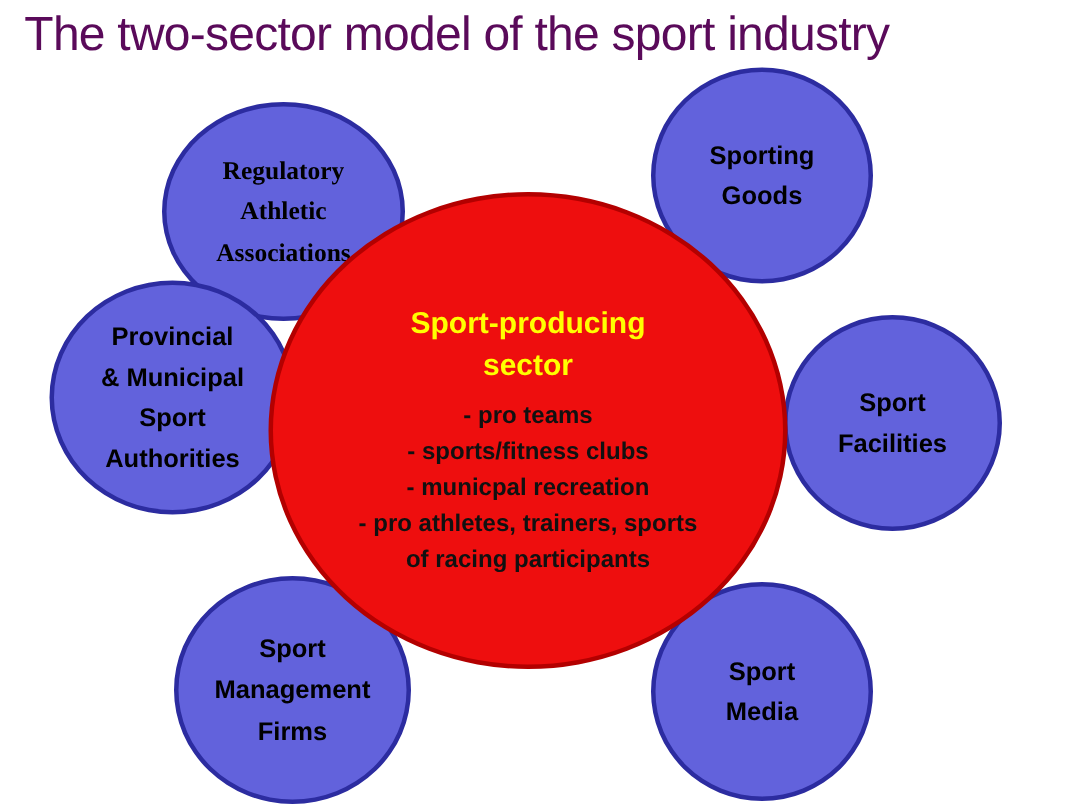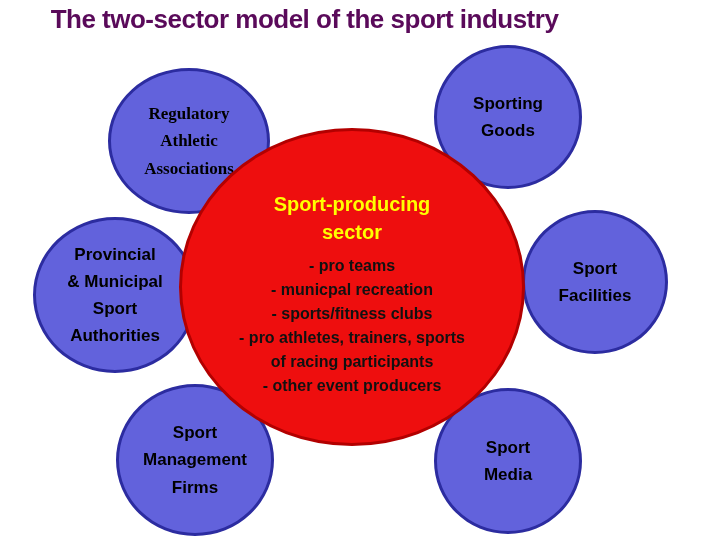--- a/index.html
+++ b/index.html
@@ -18,22 +18,22 @@
     position: absolute;
     inset: 0;
     background: var(--background, #ffffff);
   }
   .slide-title {
     position: absolute;
     top: 4px;
     left: 0;
     width: 609px;
     text-align: center;
-    font-size: 26px;
-    font-weight: bold;
+    font-size: 32px;
+    font-weight: normal;
     letter-spacing: -0.5px;
     color: var(--title-text, #5a0a5a);
   }
   .circle {
     position: absolute;
     border-radius: 50%;
     box-sizing: border-box;
     display: flex;
     align-items: center;
     justify-content: center;
@@ -72,21 +72,21 @@
     font-size: 16px;
     font-weight: 600;
     line-height: 1.5;
   }
   .center-item {
     white-space: pre-line;
   }
   
   .pos-regulatory   { left: 108px; top: 68px;  width: 162px; height: 146px; font-family: Liberation Serif, serif; }
   .pos-sporting     { left: 434px; top: 45px;  width: 148px; height: 144px; }
-  .pos-provincial   { left: 33px;  top: 217px; width: 164px; height: 156px; }
+  .pos-provincial   { left: 33px;  top: 187px; width: 164px; height: 156px; }
   .pos-facilities   { left: 522px; top: 210px; width: 146px; height: 144px; }
   .pos-management   { left: 116px; top: 384px; width: 158px; height: 152px; }
   .pos-media        { left: 434px; top: 388px; width: 148px; height: 146px; }
   .pos-center       { left: 179px; top: 128px; width: 346px; height: 318px; }
 </style>
 </head>
 <body>
 
 <div class="slide">
 
@@ -124,21 +124,20 @@
   <div class="circle satellite pos-media">
     <span class="label">Sport
 Media</span>
   </div>
 
   <div class="circle center-circle pos-center">
     <div class="center-title">Sport-producing
 sector</div>
     <div class="center-items">
       <div class="center-item">- pro teams</div>
+      <div class="center-item">- sports/fitness clubs</div>
       <div class="center-item">- municpal recreation</div>
-      <div class="center-item">- sports/fitness clubs</div>
       <div class="center-item">- pro athletes, trainers, sports
 of racing participants</div>
-      <div class="center-item">- other event producers</div>
     </div>
   </div>
 
 </div>
 
 </body></html>

